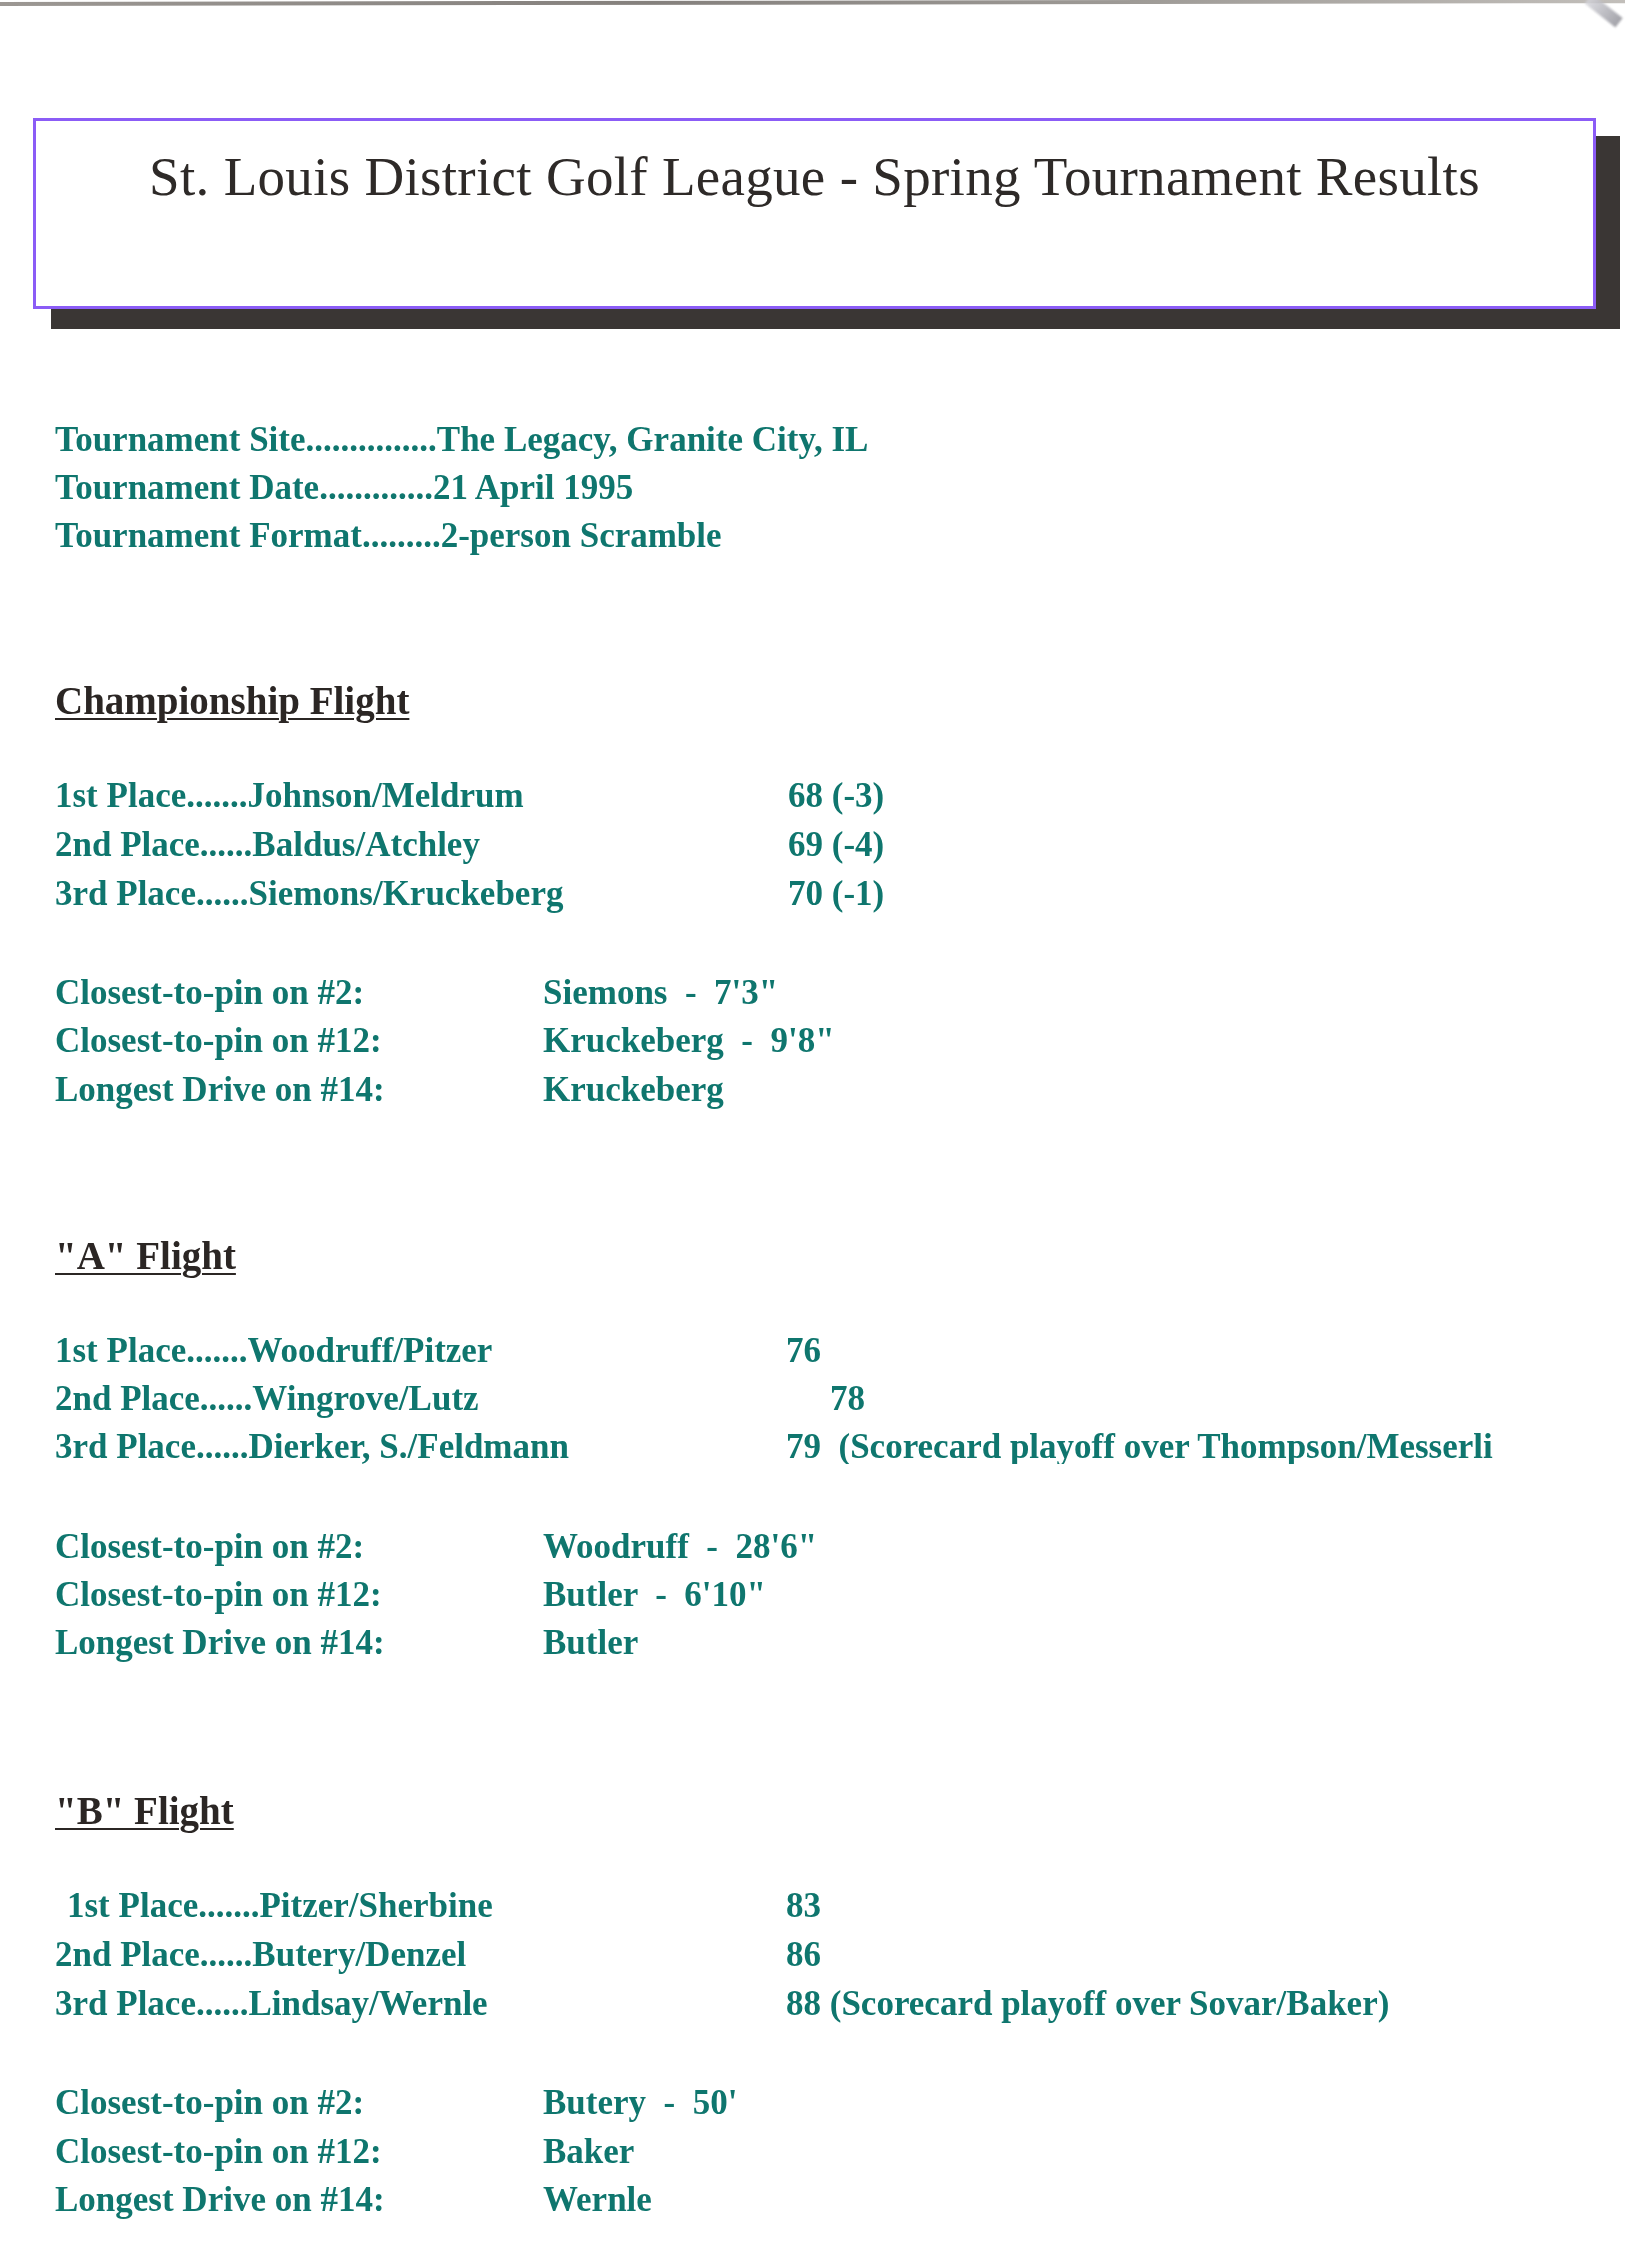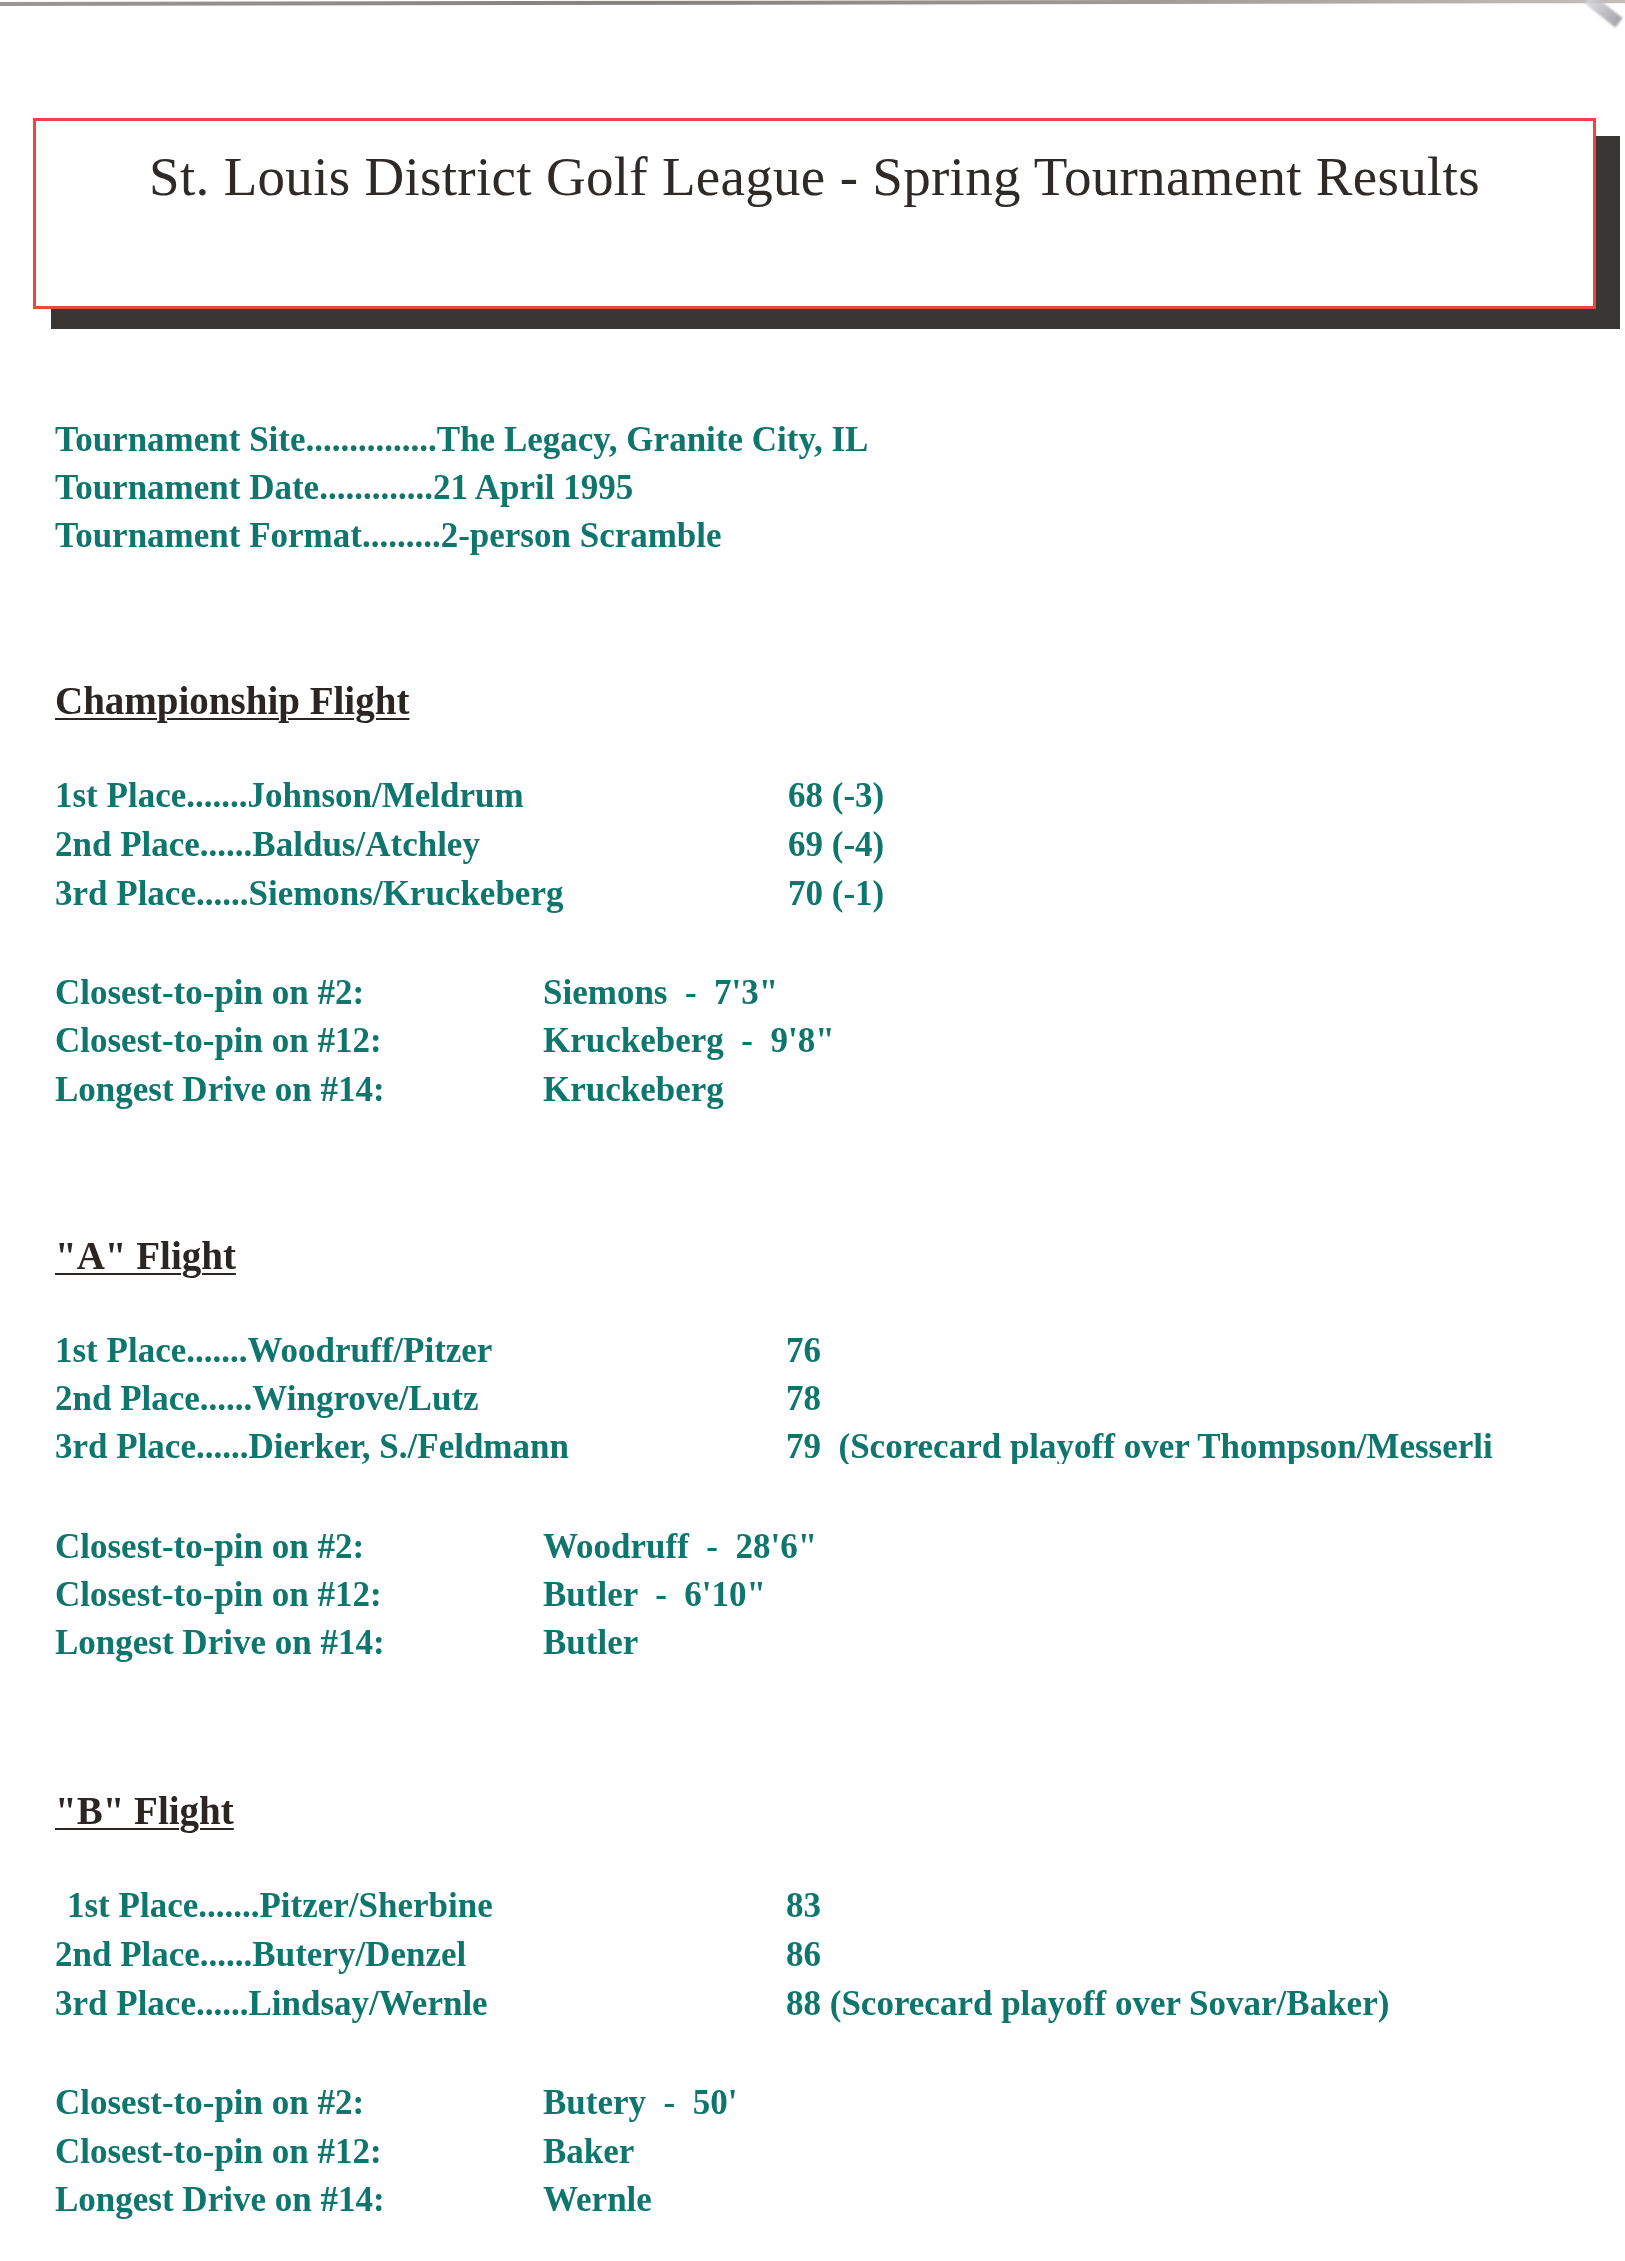--- a/index.html
+++ b/index.html
@@ -40,21 +40,21 @@
     .title-shadow {
       position: absolute;
       left: 51px; top: 136px;
       width: 1569px; height: 193px;
       background: #3a3634;
     }
     .title-box {
       position: absolute;
       left: 33px; top: 118px;
       width: 1563px; height: 191px;
-      border: 3px solid #ef4444;
+      border: 3px solid #8b5cf6;
       background: #ffffff;
       box-sizing: border-box;
       text-align: center;
     }
     .title-line {
       font-family: "Liberation Serif", serif;
       font-size: 55px;
       font-weight: normal;
       line-height: 1;
       color: #2e2a28;
@@ -131,21 +131,21 @@
   <div class="line award-value" style="top:1072px; white-space:pre;">Kruckeberg</div>
 </section>
 
 <section>
   <div class="heading" style="top:1220px;">"A" Flight</div>
 
   <div class="line col-a" style="top:1333px;"><span>1st Place</span><span>.......</span><span>Woodruff/Pitzer</span></div>
   <div class="line score" style="top:1333px;">76</div>
 
   <div class="line col-a" style="top:1381px;"><span>2nd Place</span><span>......</span><span>Wingrove/Lutz</span></div>
-  <div class="line score" style="top:1381px;">78</div>
+  <div class="line score" style="top:1381px;margin-left:44px;">78</div>
 
   <div class="line col-a" style="top:1429px;"><span>3rd Place</span><span>......</span><span>Dierker, S./Feldmann</span></div>
   <div class="line score clip-right" style="top:1429px; white-space:pre;">79  (Scorecard playoff over Thompson/Messerli</div>
 
   <div class="line award-label" style="top:1529px;">Closest-to-pin on #2:</div>
   <div class="line award-value" style="top:1529px; white-space:pre;">Woodruff  -  28'6"</div>
   <div class="line award-label" style="top:1577px;">Closest-to-pin on #12:</div>
   <div class="line award-value" style="top:1577px; white-space:pre;">Butler  -  6'10"</div>
   <div class="line award-label" style="top:1625px;">Longest Drive on #14:</div>
   <div class="line award-value" style="top:1625px; white-space:pre;">Butler</div>

